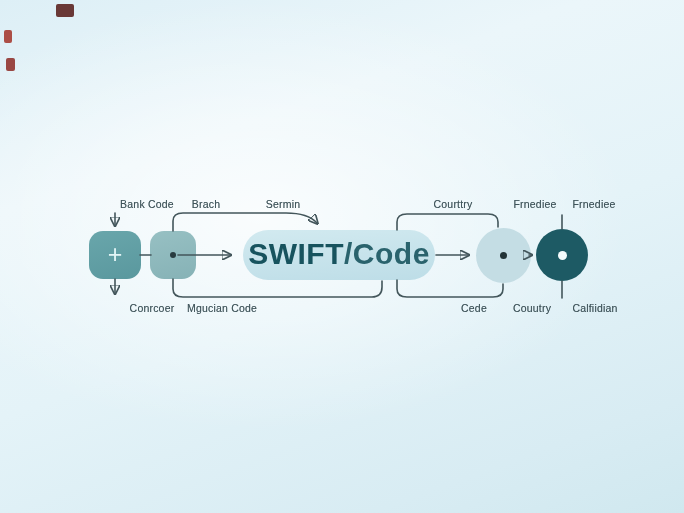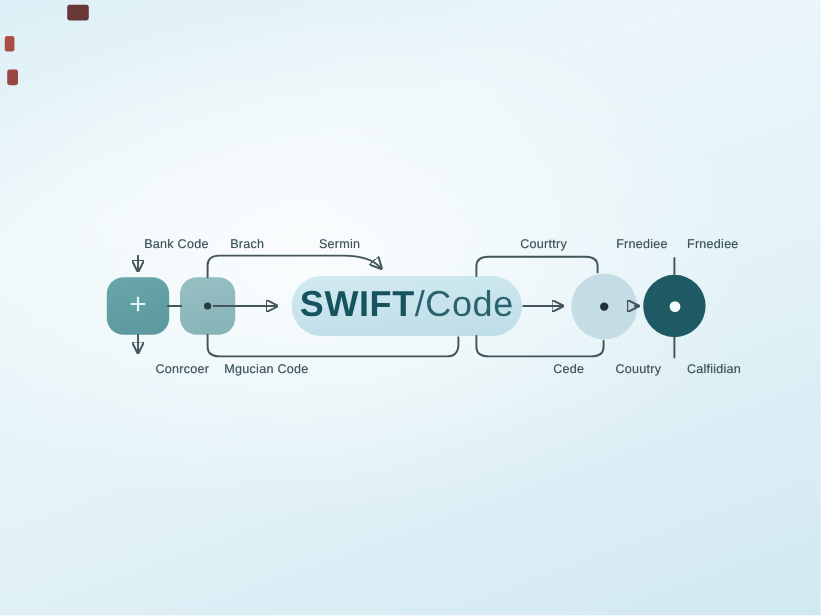--- a/index.html
+++ b/index.html
@@ -23,21 +23,21 @@
        background:var(--circle-light-fill,#c4dde4);}
   .c2{left:536px;top:229px;width:52px;height:52px;border-radius:50%;
        background:var(--circle-dark-fill,#1d5a64);}
   .plus{color:var(--plus-glyph-color,#e3f5f6);font-size:25px;font-weight:300;line-height:1;
        margin-top:-2px;}
   .dot{width:6px;height:6px;border-radius:50%;background:#283b3f;}
   .dot-big{width:7px;height:7px;background:#223337;}
   .dot-white{width:9px;height:9px;border-radius:50%;background:#f4fbfc;}
   .pill-text{font-size:30px;letter-spacing:0.5px;white-space:nowrap;margin-top:-2px;}
   .pill-text .b{font-weight:700;color:var(--pill-text-bold,#17535e);margin-top:16px;}
-  .pill-text .r{font-weight:400;color:var(--pill-text-regular,#2a636d);}
+  .pill-text .r{font-weight:700;color:var(--pill-text-regular,#2a636d);}
   .lbl{position:absolute;z-index:4;transform:translateX(-50%);white-space:nowrap;
        font-size:10.5px;letter-spacing:0.2px;color:var(--label-text,#3f545a);
        text-shadow:0 0 0.6px rgba(63,84,90,0.55);margin-left:32px;}
   .lbl-top{top:198px;}
   .lbl-bot{top:302px;text-align:right;}
   .artifact{position:absolute;z-index:6;border-radius:2px;filter:blur(0.4px);}
   .a1{left:56px;top:4px;width:18px;height:13px;background:#591f1c;opacity:.88;}
   .a2{left:4px;top:30px;width:8px;height:13px;background:#a33228;opacity:.85;}
   .a3{left:6px;top:58px;width:9px;height:13px;background:#8d2a24;opacity:.85;}
 </style>

